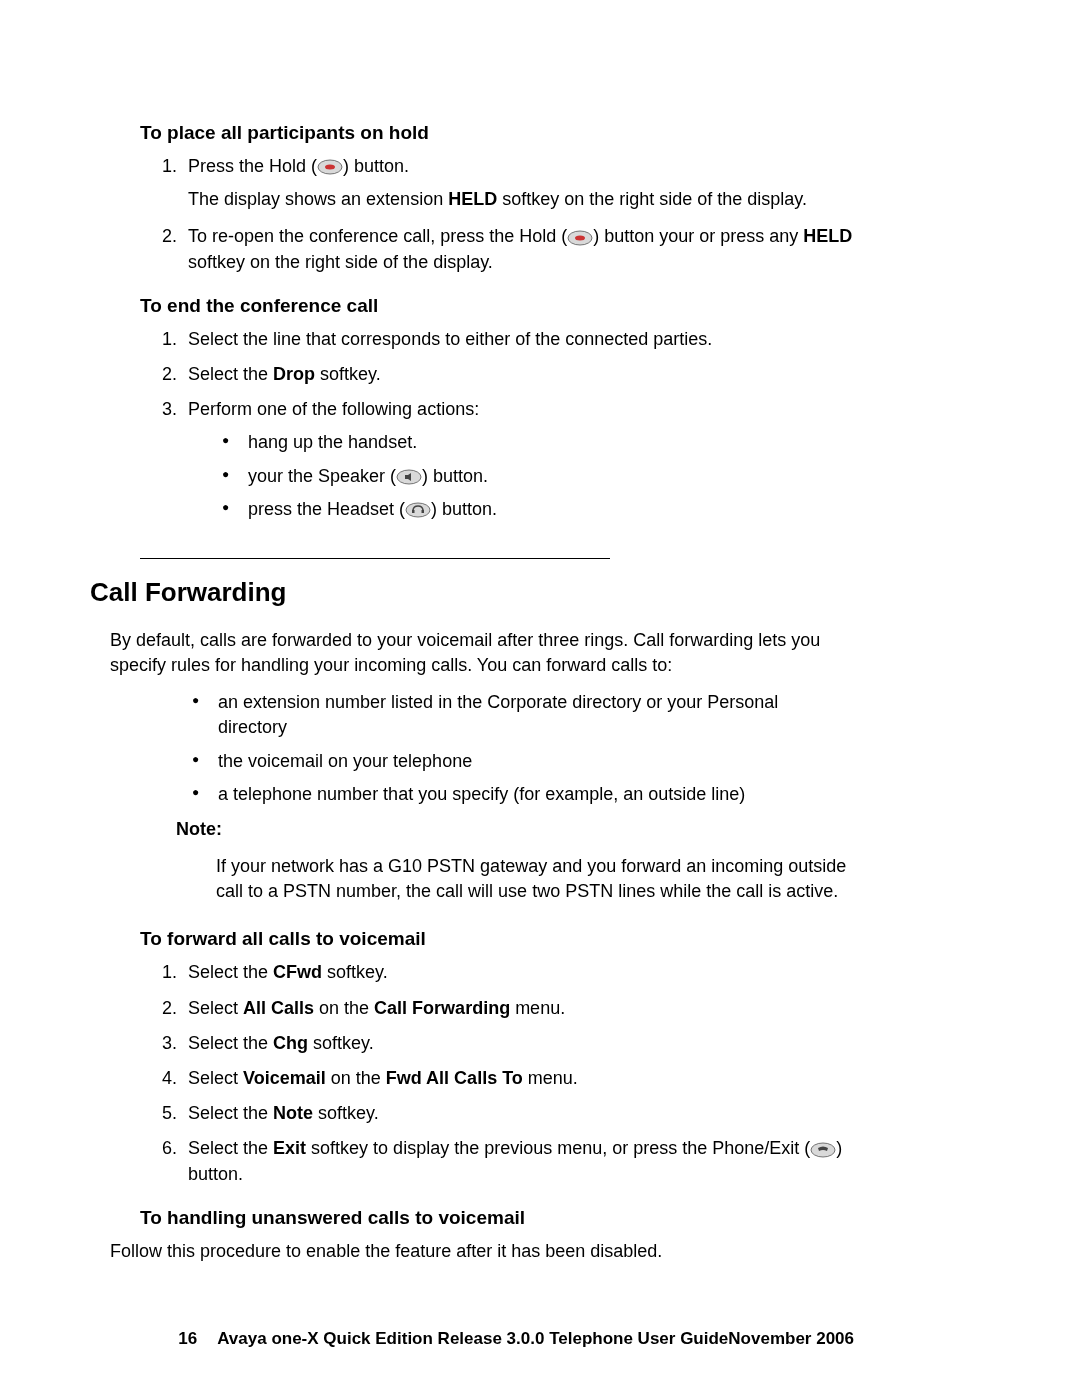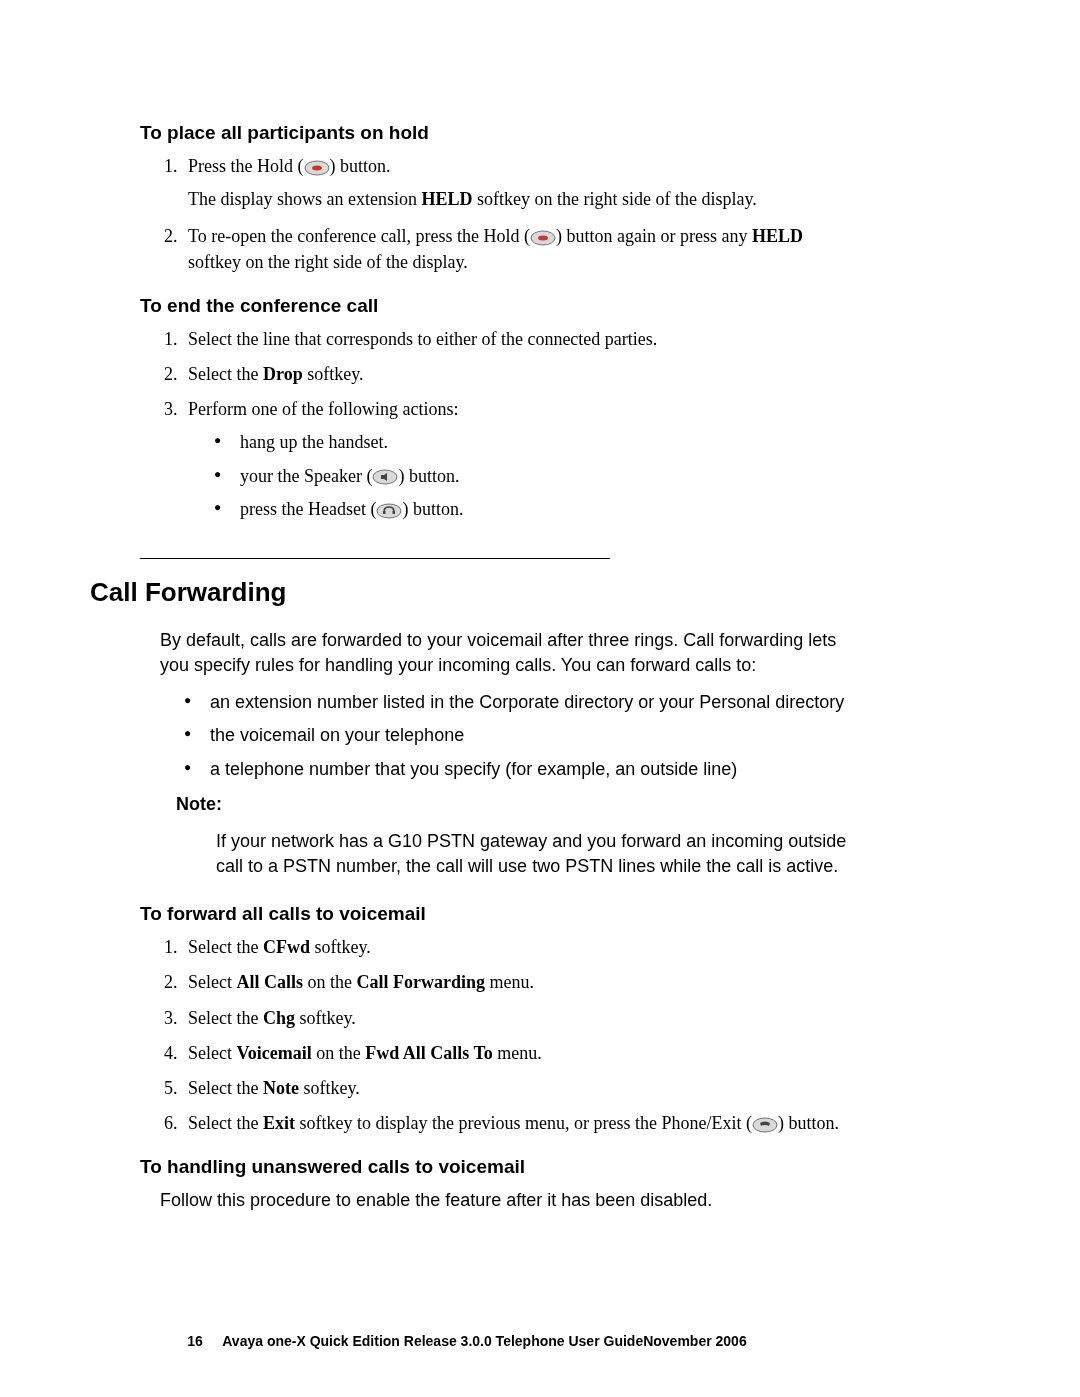--- a/index.html
+++ b/index.html
@@ -30,29 +30,28 @@
     margin: 18px 0 20px 0;
   }
   ol.main {
     margin: 0 0 20px 60px;
     padding-left: 32px;
   }
   ol.main > li {
     margin: 10px 0;
     line-height: 1.4;
     padding-left: 6px;
-    font-family: Liberation Serif, serif;
   }
   ul.bul {
     list-style: none;
     margin: 8px 0 8px 50px;
     padding: 0;
   }
   ul.bul > li {
-    margin: 8px 8px;
+    margin: 8px 16px;
     position: relative;
     padding-left: 26px;
     line-height: 1.4;
   }
   ul.bul > li::before {
     content: "●";
     position: absolute;
     left: 0;
     top: 2px;
     font-size: 12px;
@@ -61,21 +60,21 @@
     margin-left: 18px;
   }
   .followup {
     margin: 8px 0 12px 0;
   }
   p.body {
     margin: 0 0 12px 50px;
     line-height: 1.4;
   }
   p.body.nolm {
-    margin-left: 70px;
+    margin-left: 20px;
   }
   .note-block {
     margin: 12px 0 24px 86px;
   }
   .note-label {
     font-weight: bold;
     margin-bottom: 14px;
   }
   .note-text {
     margin-left: 40px;
@@ -92,24 +91,24 @@
     vertical-align: middle;
   }
   .icon svg {
     display: block;
   }
   .footer {
     position: absolute;
     bottom: 48px;
     left: 80px;
     right: 90px;
-    font-size: 14px;
+    font-size: 17px;
     font-weight: bold;
     display: flex;
-    justify-content: center;
+    justify-content: flex-end;
   }
   .pgnum {
     margin-right: 16px;
   }
   b { font-weight: bold; }
 </style>
 </head>
 <body>
 
 <div class="page">
@@ -122,21 +121,21 @@
             <ellipse cx="13" cy="8" rx="5" ry="2.5" fill="#c33"></ellipse>
           </svg></span><span>) button.</span>
       <div class="followup">
         <span>The display shows an extension </span><b>HELD</b><span> softkey on the right side of the display.</span>
       </div>
     </li>
     <li>
       <span>To re-open the conference call, press the Hold (</span><span class="icon"><svg width="26" height="16" viewBox="0 0 26 16">
             <ellipse cx="13" cy="8" rx="12" ry="7" fill="#d9d9d9" stroke="#555" stroke-width="0.8"></ellipse>
             <ellipse cx="13" cy="8" rx="5" ry="2.5" fill="#c33"></ellipse>
-          </svg></span><span>) button again or press any </span><b>HELD</b><span> softkey on the right side of the display.</span>
+          </svg></span><span>) button your or press any </span><b>HELD</b><span> softkey on the right side of the display.</span>
     </li>
   </ol>
 
   <h2 class="sub">To end the conference call</h2>
   <ol class="main">
     <li>Select the line that corresponds to either of the connected parties.</li>
     <li>
       <span>Select the </span><b>Drop</b><span> softkey.</span>
     </li>
     <li>

